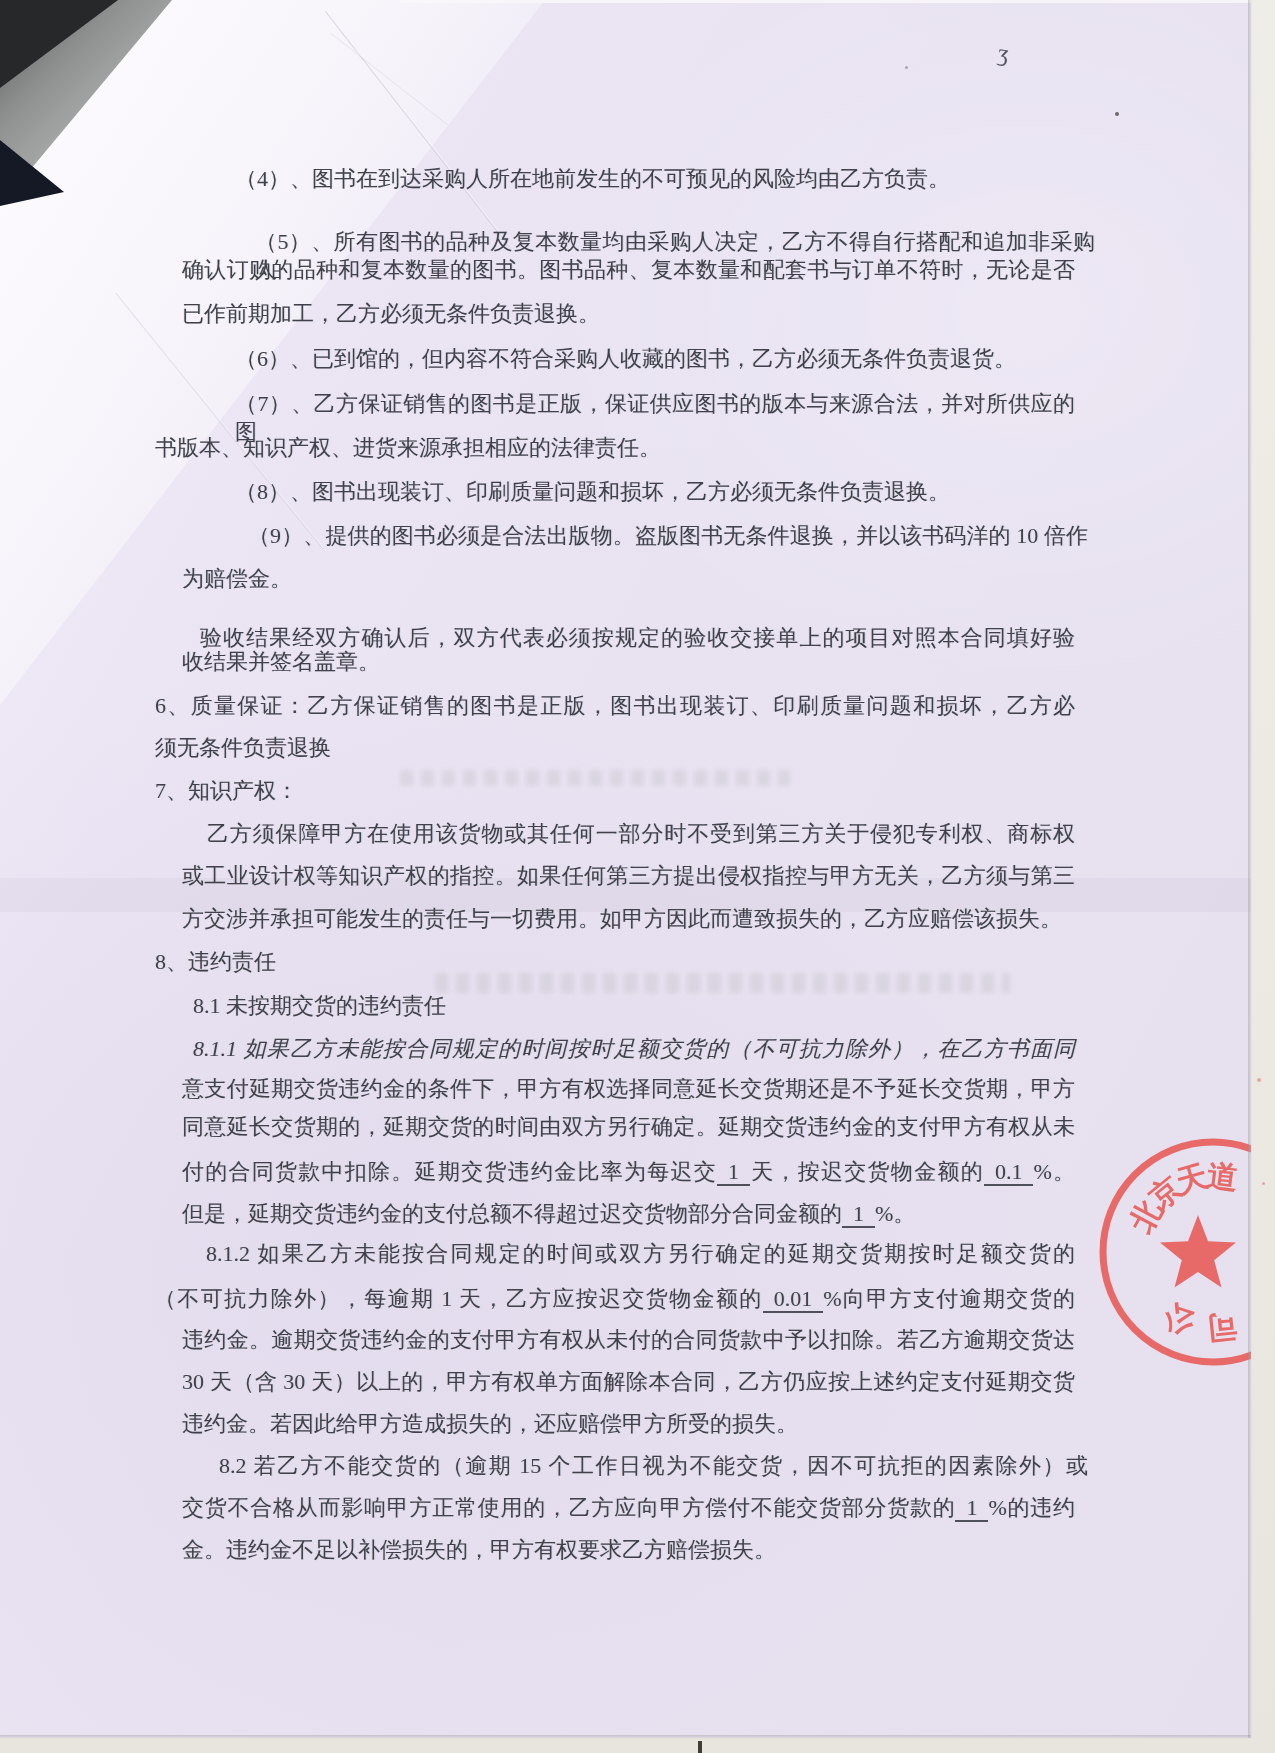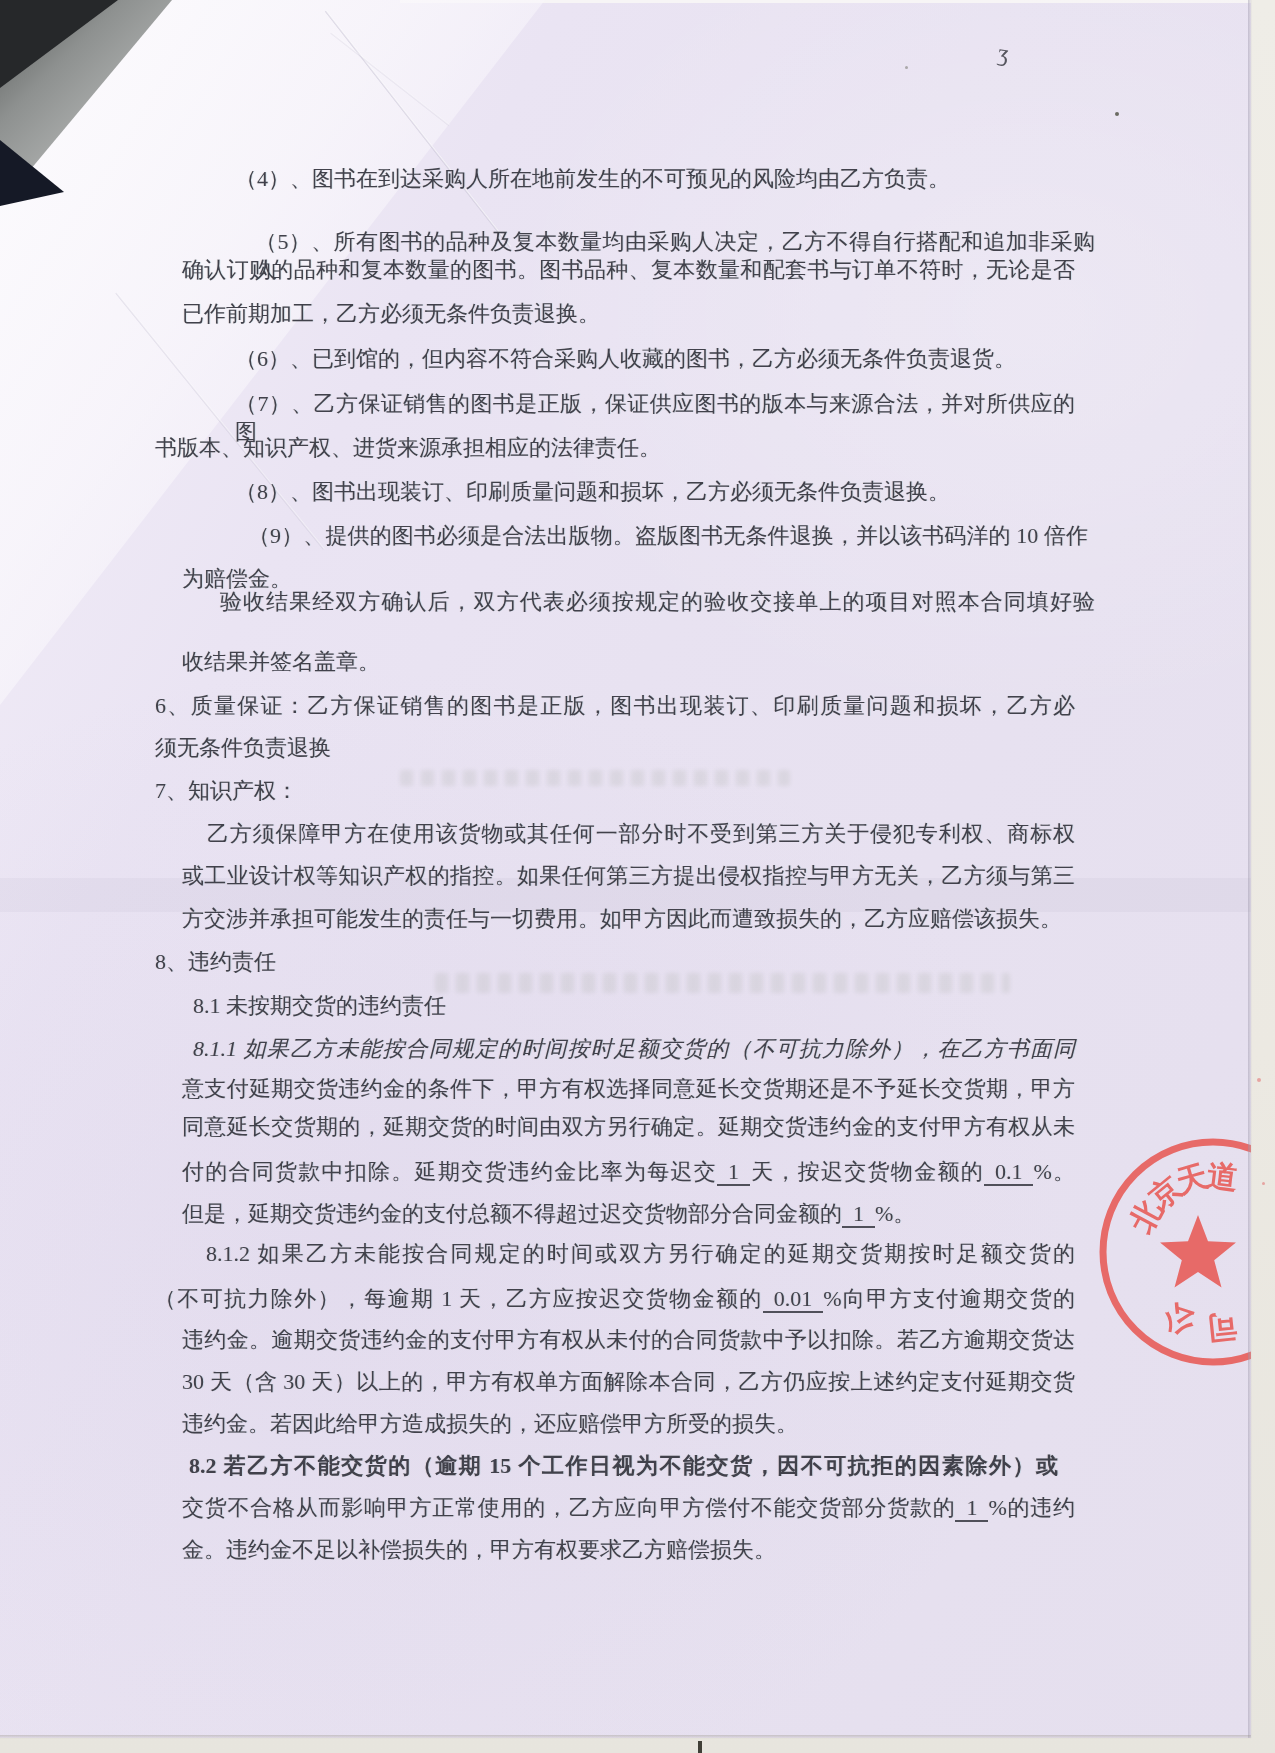--- a/index.html
+++ b/index.html
@@ -69,41 +69,41 @@
         <div class="line" style="top: 165px; left: 235px; width: 840px;"><span>（4）、图书在到达采购人所在地前发生的不可预见的风险均由乙方负责。</span></div>
         <div class="line just" style="top: 228px; left: 235px; width: 840px; margin-left: 20px;"><span>（5）、所有图书的品种及复本数量均由采购人决定，乙方不得自行搭配和追加非采购人</span></div>
         <div class="line just" style="top: 256px; left: 182px; width: 893px;"><span>确认订购的品种和复本数量的图书。图书品种、复本数量和配套书与订单不符时，无论是否</span></div>
         <div class="line" style="top: 300px; left: 182px; width: 893px;"><span>已作前期加工，乙方必须无条件负责退换。</span></div>
         <div class="line" style="top: 345px; left: 235px; width: 840px;"><span>（6）、已到馆的，但内容不符合采购人收藏的图书，乙方必须无条件负责退货。</span></div>
         <div class="line just" style="top: 390px; left: 235px; width: 840px;"><span>（7）、乙方保证销售的图书是正版，保证供应图书的版本与来源合法，并对所供应的图</span></div>
         <div class="line" style="top: 434px; left: 155px; width: 920px;"><span>书版本、知识产权、进货来源承担相应的法律责任。</span></div>
         <div class="line" style="top: 478px; left: 235px; width: 840px;"><span>（8）、图书出现装订、印刷质量问题和损坏，乙方必须无条件负责退换。</span></div>
         <div class="line just" style="top: 522px; left: 235px; width: 840px; margin-left: 13px;"><span>（9）、提供的图书必须是合法出版物。盗版图书无条件退换，并以该书码洋的 10 倍作</span></div>
         <div class="line" style="top: 565px; left: 182px; width: 893px;"><span>为赔偿金。</span></div>
-        <div class="line just" style="top: 588px; left: 200px; width: 875px; margin-left: 20px;"><span>验收结果经双方确认后，双方代表必须按规定的验收交接单上的项目对照本合同填好验</span></div>
+        <div class="line just" style="top: 624px; left: 200px; width: 875px;"><span>验收结果经双方确认后，双方代表必须按规定的验收交接单上的项目对照本合同填好验</span></div>
         <div class="line" style="top: 648px; left: 182px; width: 893px;"><span>收结果并签名盖章。</span></div>
         <div class="line just" style="top: 692px; left: 155px; width: 920px;"><span>6、质量保证：乙方保证销售的图书是正版，图书出现装订、印刷质量问题和损坏，乙方必</span></div>
         <div class="line" style="top: 734px; left: 155px; width: 920px;"><span>须无条件负责退换</span></div>
         <div class="line" style="top: 777px; left: 155px; width: 920px;"><span>7、知识产权：</span></div>
         <div class="line just" style="top: 820px; left: 207px; width: 868px;"><span>乙方须保障甲方在使用该货物或其任何一部分时不受到第三方关于侵犯专利权、商标权</span></div>
         <div class="line just" style="top: 862px; left: 182px; width: 893px;"><span>或工业设计权等知识产权的指控。如果任何第三方提出侵权指控与甲方无关，乙方须与第三</span></div>
         <div class="line" style="top: 905px; left: 182px; width: 893px;"><span>方交涉并承担可能发生的责任与一切费用。如甲方因此而遭致损失的，乙方应赔偿该损失。</span></div>
         <div class="line" style="top: 948px; left: 155px; width: 920px;"><span>8、违约责任</span></div>
         <div class="line" style="top: 992px; left: 193px; width: 882px;"><span>8.1 未按期交货的违约责任</span></div>
         <div class="line just" style="top: 1035px; left: 193px; width: 882px; font-style: italic;"><span>8.1.1 如果乙方未能按合同规定的时间按时足额交货的（不可抗力除外），在乙方书面同</span></div>
         <div class="line just" style="top: 1075px; left: 182px; width: 893px;"><span>意支付延期交货违约金的条件下，甲方有权选择同意延长交货期还是不予延长交货期，甲方</span></div>
         <div class="line just" style="top: 1113px; left: 182px; width: 893px;"><span>同意延长交货期的，延期交货的时间由双方另行确定。延期交货违约金的支付甲方有权从未</span></div>
         <div class="line just" style="top: 1158px; left: 182px; width: 893px;"><span>付的合同货款中扣除。延期交货违约金比率为每迟交</span><span class="u">1</span><span>天，按迟交货物金额的</span><span class="u">0.1</span><span>%。</span></div>
         <div class="line" style="top: 1200px; left: 182px; width: 893px;"><span>但是，延期交货违约金的支付总额不得超过迟交货物部分合同金额的</span><span class="u">1</span><span>%。</span></div>
         <div class="line just" style="top: 1240px; left: 206px; width: 869px;"><span>8.1.2 如果乙方未能按合同规定的时间或双方另行确定的延期交货期按时足额交货的</span></div>
         <div class="line just" style="top: 1285px; left: 154px; width: 921px;"><span>（不可抗力除外），每逾期 1 天，乙方应按迟交货物金额的</span><span class="u">0.01</span><span>%向甲方支付逾期交货的</span></div>
         <div class="line just" style="top: 1326px; left: 182px; width: 893px;"><span>违约金。逾期交货违约金的支付甲方有权从未付的合同货款中予以扣除。若乙方逾期交货达</span></div>
         <div class="line just" style="top: 1368px; left: 182px; width: 893px;"><span>30 天（含 30 天）以上的，甲方有权单方面解除本合同，乙方仍应按上述约定支付延期交货</span></div>
         <div class="line" style="top: 1410px; left: 182px; width: 893px;"><span>违约金。若因此给甲方造成损失的，还应赔偿甲方所受的损失。</span></div>
-        <div class="line just" style="top: 1452px; left: 189px; width: 869px; font-weight: bold;"><span>8.2 若乙方不能交货的（逾期 15 个工作日视为不能交货，因不可抗拒的因素除外）或</span></div>
+        <div class="line just" style="top: 1452px; left: 219px; width: 869px;"><span>8.2 若乙方不能交货的（逾期 15 个工作日视为不能交货，因不可抗拒的因素除外）或</span></div>
         <div class="line just" style="top: 1494px; left: 182px; width: 893px;"><span>交货不合格从而影响甲方正常使用的，乙方应向甲方偿付不能交货部分货款的</span><span class="u">1</span><span>%的违约</span></div>
         <div class="line" style="top: 1536px; left: 182px; width: 893px;"><span>金。违约金不足以补偿损失的，甲方有权要求乙方赔偿损失。</span></div>
       </div>
 
     <svg class="stamp" viewBox="0 0 260 260">
       <g id="seal-group" fill="none" stroke="none">
         <circle cx="120" cy="132" r="110" stroke="#e8514b" stroke-width="7"></circle>
         <path d="M105,95 L115,121.2 L143,122.6 L121.2,140.3 L128.5,167.4 L105,152 L81.5,167.4 L88.8,140.3 L67,122.6 L95,121.2 Z" fill="#e8514b"></path>
         <g id="seal-chars" fill="#e8514b" font-family="Liberation Sans, sans-serif" font-weight="bold" font-size="31" text-anchor="middle">
             <text transform="translate(52.9,96.3) rotate(-62.0)" dominant-baseline="central">北</text>

